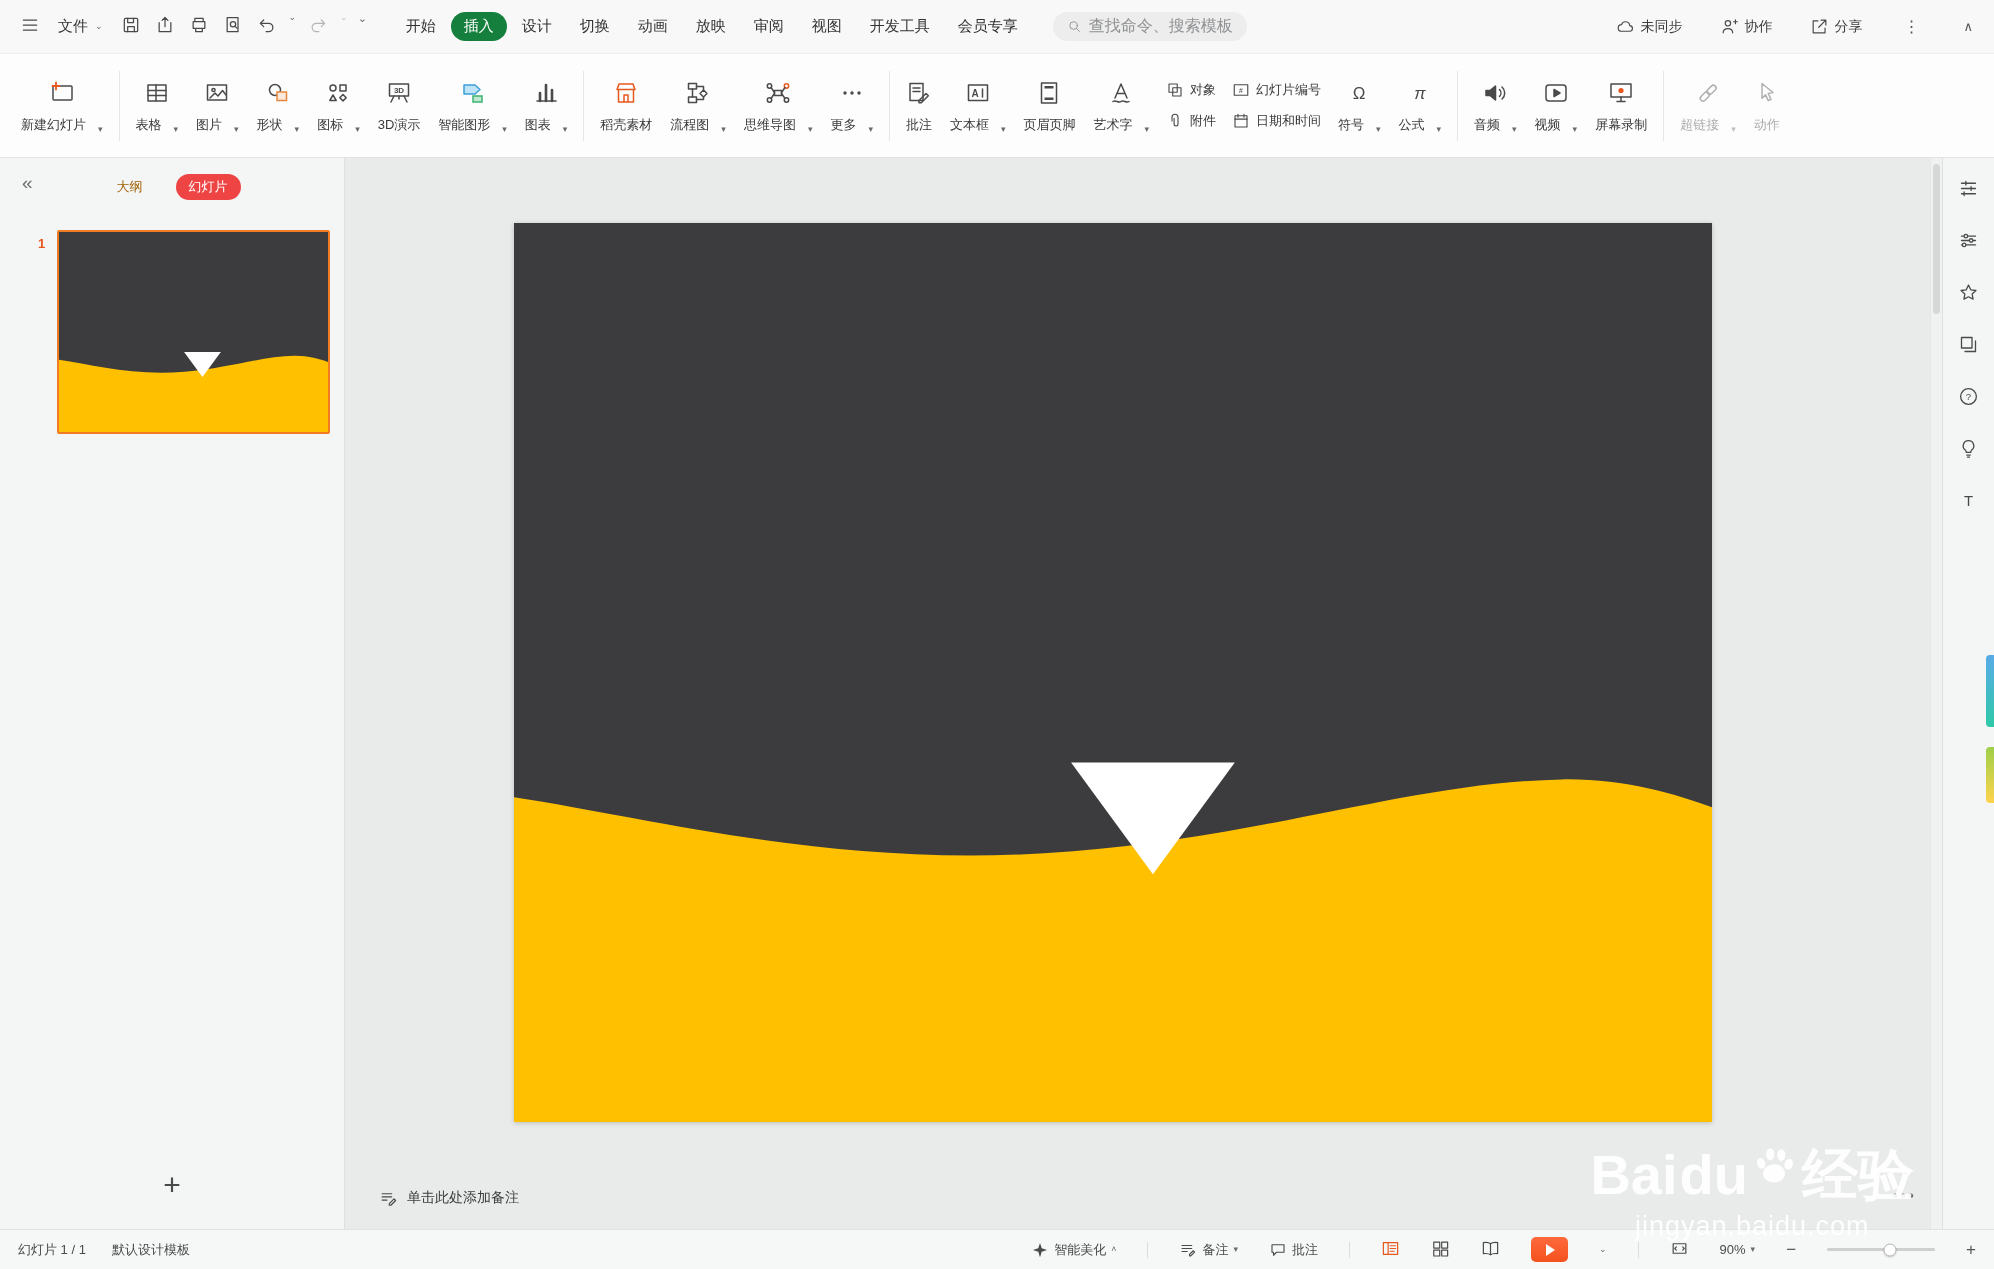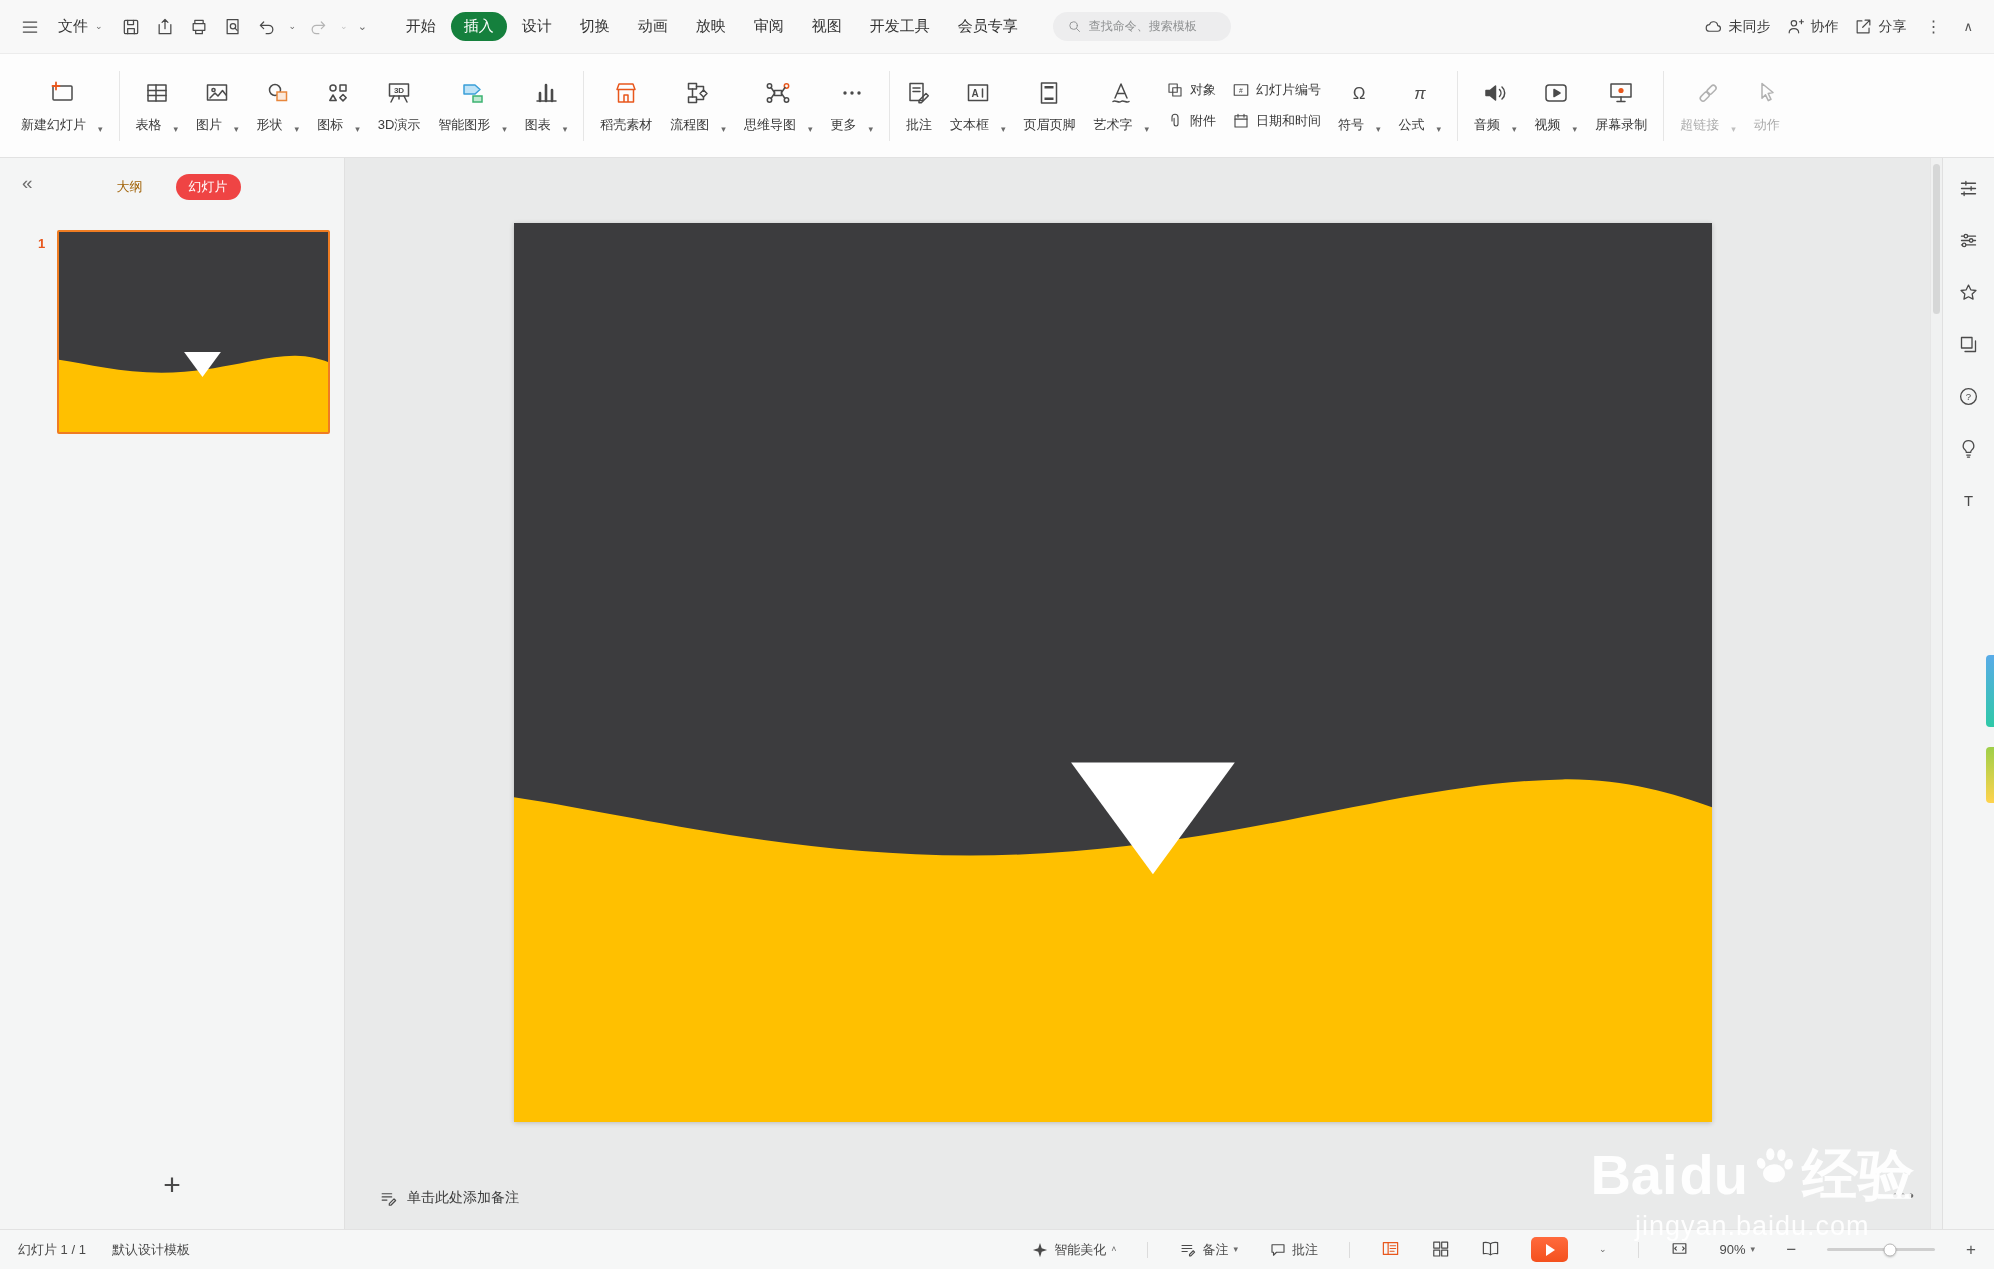--- a/index.html
+++ b/index.html
@@ -1,29 +1,29 @@
 <!DOCTYPE html>
 <html><head>
 <meta charset="utf-8">
 <style>
   * { margin:0; padding:0; box-sizing:border-box; }
   body { font-family:"Liberation Sans", sans-serif; background:#d8d8d8; }
   .app { position:relative; width:1994px; height:1269px; background:#e9eaea; overflow:hidden; font-family:"Liberation Sans", sans-serif; }
 
   
   .menubar { height:54px; background:#f8f8f8; border-bottom:1px solid #ececec; display:flex; align-items:center; padding:0 18px; gap:8px; }
-  .mb-left { display:flex; align-items:center; gap:10px; }
+  .mb-left { display:flex; gap:10px; }
   .file-btn { display:flex; align-items:center; gap:7px; font-size:15px; color:#333; padding:4px 6px; }
   .qicon { width:24px; height:24px; display:flex; align-items:center; justify-content:center; border-radius:4px; }
   .qicon svg { width:20px; height:20px; }
   .tabs { display:flex; align-items:center; gap:2px; margin-left:18px; }
   .mtab { font-size:15px; color:#333; padding:5px 13px; border-radius:15px; white-space:nowrap; }
   .mtab.active { background:#15803d; color:#fff; }
-  .search { display:flex; align-items:center; gap:7px; background:#ededee; border-radius:15px; height:29px; padding:0 14px; color:#8f9192; font-size:12px; margin-left:14px; min-width:178px; }
-  .mb-right { margin-left:auto; display:flex; align-items:center; gap:16px; color:#3c3c3c; font-size:14px;text-align:right; }
+  .search { display:flex; align-items:center; gap:7px; background:#ededee; border-radius:15px; height:29px; padding:0 14px; color:#8f9192; font-size:16px; margin-left:14px; min-width:178px; }
+  .mb-right { margin-left:auto; display:flex; align-items:center; gap:38px; color:#3c3c3c; font-size:14px;text-align:right; }
   .mb-act { display:flex; align-items:center; gap:5px; }
   .mb-act svg { width:19px; height:19px; }
   .glyph-btn { font-size:16px; color:#555; padding:0 3px; }
 
   
   .ribbon { height:104px; background:#fdfdfd; border-bottom:1px solid #e2e2e2; display:flex; align-items:center; padding:0 12px; }
   .rb-item { display:flex; flex-direction:column; align-items:center; justify-content:center; gap:8px; padding:0 9px; height:88px; border-radius:4px; }
   .rb-item.disabled { opacity:.42; }
   .rb-icon { height:30px; display:flex; align-items:center; justify-content:center; }
   .rb-icon svg { width:26px; height:26px; }

